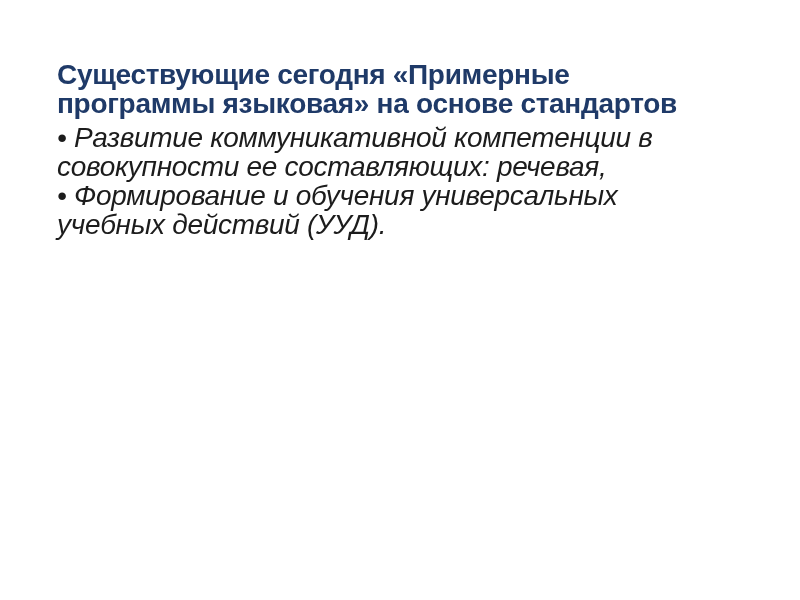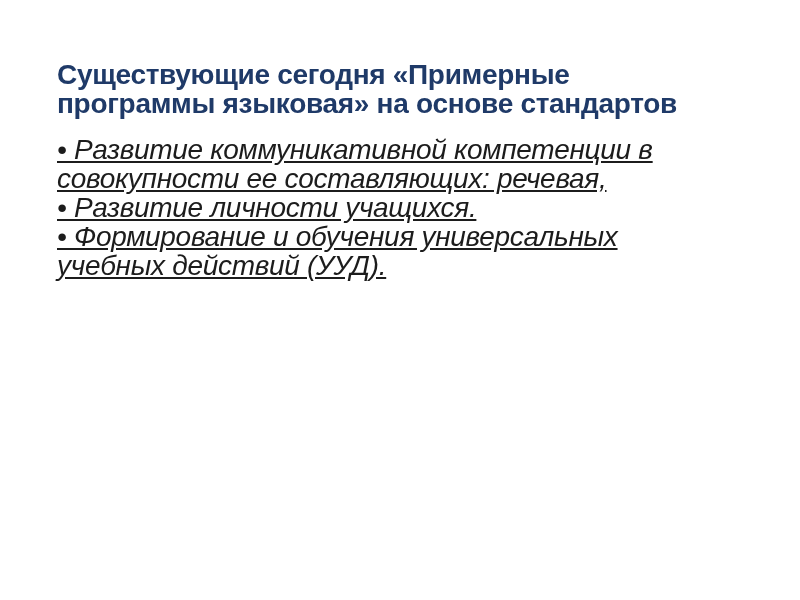--- a/index.html
+++ b/index.html
@@ -33,38 +33,36 @@
     letter-spacing: -0.3px;
   }
   .title .line {
     white-space: nowrap;
   }
   .bullets {
     color: #1c1c1c;
     font-style: italic;
     font-size: 28px;
     line-height: 29px;
-    margin-top: 17px;
+    margin-top: 5px;
     letter-spacing: -0.3px;
-    text-decoration: underline;
   }
   .bullets .line {
     white-space: nowrap;
   }
 </style>
 </head>
 <body>
 
 <div class="slide">
   <div class="text-block">
     <div class="title">
       <div class="line">Существующие сегодня «Примерные</div>
       <div class="line">программы языковая» на основе стандартов</div>
     </div>
     <div class="bullets">
       <div class="line">• Развитие коммуникативной компетенции в</div>
       <div class="line">совокупности ее составляющих: речевая,</div>
-      <div class="line">• Развитие личности учащихся.</div>
       <div class="line">• Формирование и обучения универсальных</div>
       <div class="line">учебных действий (УУД).</div>
     </div>
   </div>
 </div>
 
 </body></html>

